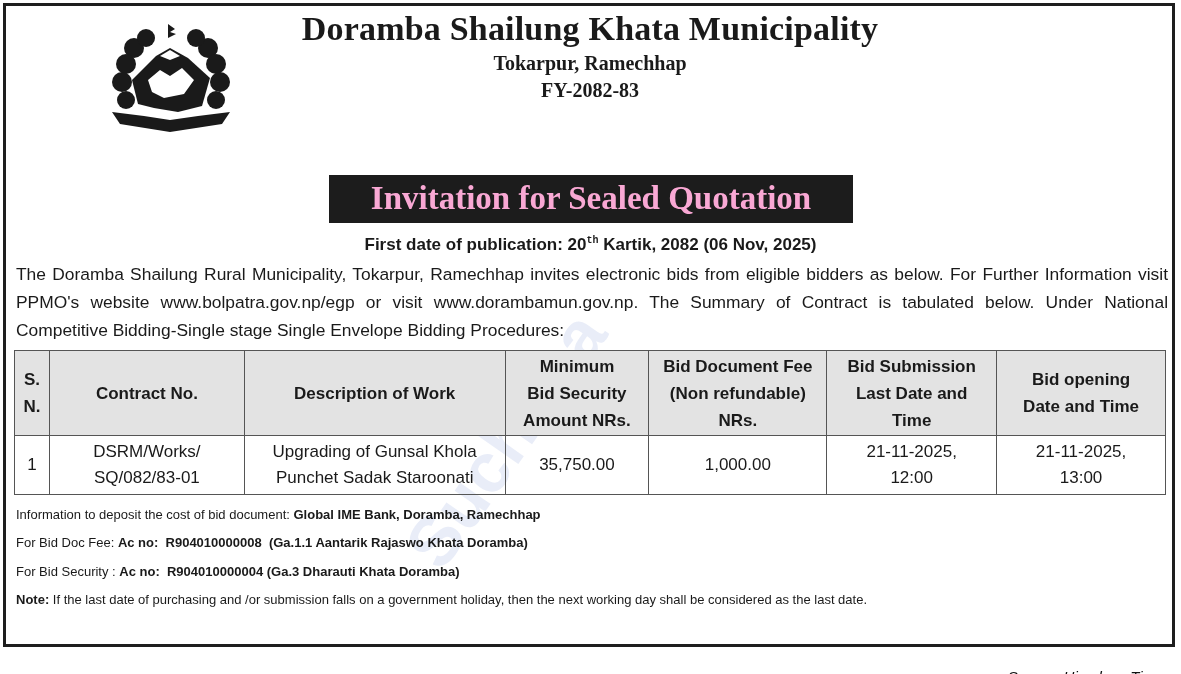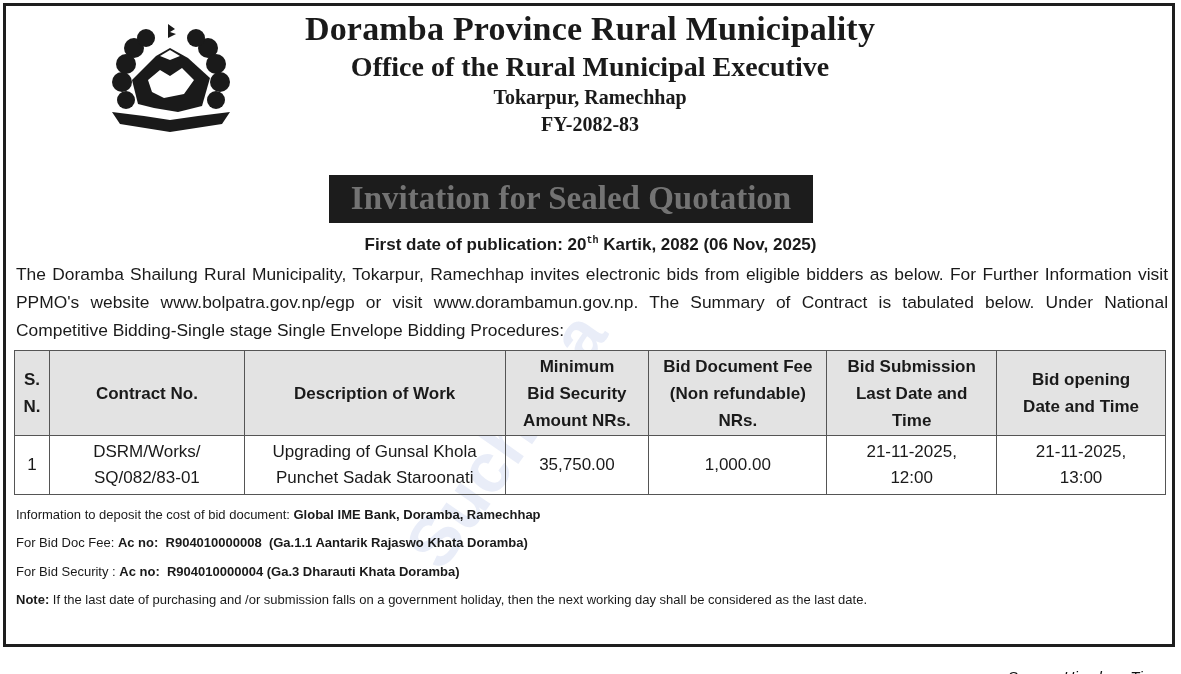--- a/index.html
+++ b/index.html
@@ -3,21 +3,21 @@
 <meta charset="utf-8">
 <style>
   html, body { margin: 0; padding: 0; background: #ffffff; }
   body { width: 1181px; height: 674px; position: relative; overflow: hidden; font-family: "DejaVu Serif", serif; color: #1a1a1a; }
   .frame { position: absolute; left: 3px; top: 3px; width: 1172px; height: 644px; border: 3px solid #1e1e1e; box-sizing: border-box; background: #fff; }
   .emblem { position: absolute; left: 104px; top: 20px; width: 134px; height: 118px; }
   .header { position: absolute; left: 230px; top: 8px; width: 720px; text-align: center; }
   .h1 { font-family: "Liberation Serif", serif; font-weight: bold; font-size: 34px; line-height: 42px; letter-spacing: 0.2px; }
   .h2 { font-family: "Liberation Serif", serif; font-weight: bold; font-size: 28px; line-height: 34px; }
   .h3 { font-family: "Liberation Serif", serif; font-weight: bold; font-size: 20px; line-height: 27px; }
-  .banner { position: absolute; left: 329px; top: 175px; width: 484px; height: 48px; background: #1c1c1c; color: #737373; text-align: center; font-family: "Liberation Serif", serif; font-weight: bold; font-size: 33px; line-height: 46px; }
+  .banner { position: absolute; left: 329px; top: 175px; width: 524px; height: 48px; background: #1c1c1c; color: #f9a8d4; text-align: center; font-family: "Liberation Serif", serif; font-weight: bold; font-size: 33px; line-height: 46px; }
   .pubdate { position: absolute; left: 0; top: 229px; width: 1181px; text-align: center; font-family: "Liberation Sans", sans-serif; font-weight: bold; font-size: 17px; line-height: 24px; }
   .pubdate sup { font-size: 10px; font-family: Liberation Mono, monospace; }
   .intro { position: absolute; left: 16px; top: 260px; width: 1152px; font-family: "Liberation Sans", sans-serif; font-size: 17.4px; line-height: 28px; text-align: justify; }
   table.tbl { position: absolute; left: 14px; top: 350px; width: 1152px; border-collapse: collapse; font-family: "Liberation Sans", sans-serif; font-size: 17px; }
   table.tbl th, table.tbl td { border: 1.5px solid #555; text-align: center; vertical-align: middle; padding: 0 4px; }
   table.tbl th { background: #e3e3e3; font-weight: bold; height: 84px; line-height: 27px; }
   table.tbl td { height: 58px; line-height: 26px; }
   .info { position: absolute; left: 16px; top: 501px; width: 1152px; font-family: "Liberation Sans", sans-serif; font-size: 13px; line-height: 28.3px; }
   .info b { font-weight: bold; }
   .source { position: absolute; right: 10px; top: 668px; font-family: "Liberation Sans", sans-serif; font-style: italic; font-size: 15px; color: #111; }
@@ -48,22 +48,21 @@
       <path d="M8 92 L40 96 L66 100 L94 96 L126 92 L118 104 L66 112 L16 104 Z"></path>
     </g>
     <g fill="#fff">
       <path d="M44 60 L56 50 L66 56 L78 48 L90 60 L80 74 L60 78 L48 72 Z"></path>
       <path d="M56 36 L66 30 L76 36 L66 40 Z"></path>
     </g>
   </svg>
 </div>
 
 <div class="header">
-  <div class="h1">Doramba Province Rural Municipality</div>
-  <div class="h2">Office of the Rural Municipal Executive</div>
+  <div class="h1">Doramba Shailung Khata Municipality</div>
   <div class="h3">Tokarpur, Ramechhap</div>
   <div class="h3">FY-2082-83</div>
 </div>
 
 <div class="banner">Invitation for Sealed Quotation</div>
 
 <div class="pubdate"><span>First date of publication: 20</span><sup>th</sup><span> Kartik, 2082 (06 Nov, 2025)</span></div>
 
 <div class="intro">The Doramba Shailung Rural Municipality, Tokarpur, Ramechhap invites electronic bids from eligible bidders as below. For Further Information visit PPMO's website www.bolpatra.gov.np/egp or visit www.dorambamun.gov.np. The Summary of Contract is tabulated below. Under National Competitive Bidding-Single stage Single Envelope Bidding  Procedures:</div>
 

